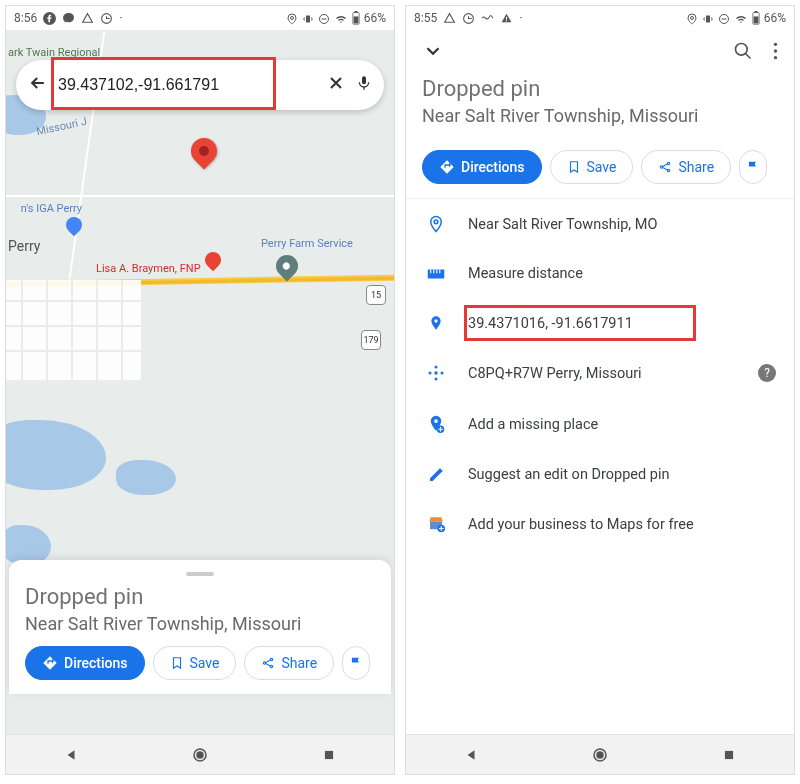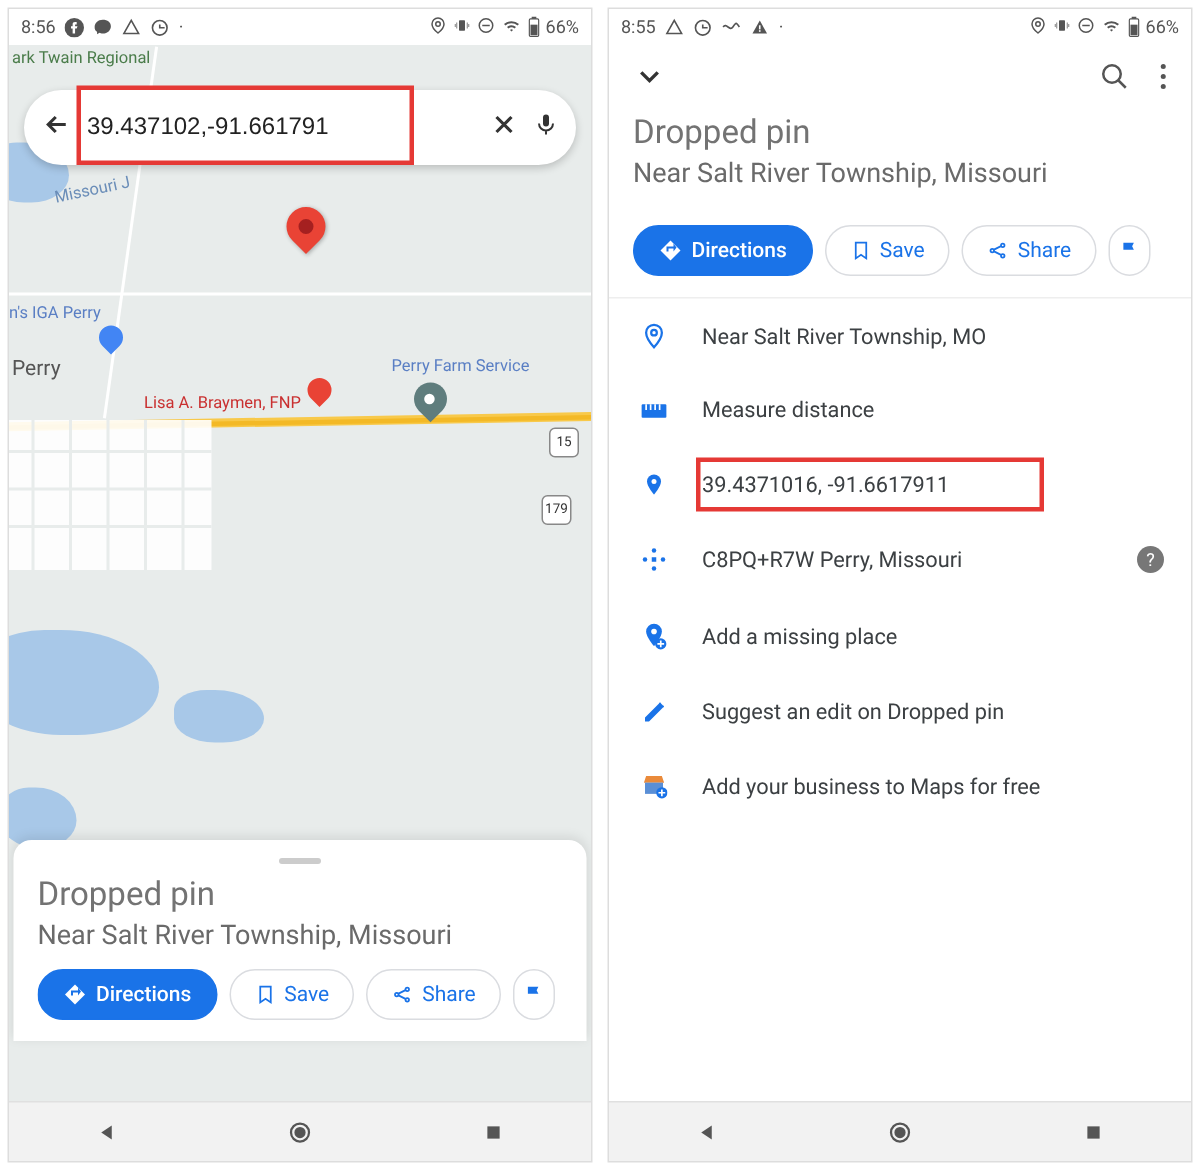--- a/index.html
+++ b/index.html
@@ -28,21 +28,21 @@
     align-items: center;
     justify-content: space-between;
     padding: 0 8px;
     font-size: 12px;
     color: #555;
     background: #fff;
     position: relative;
     z-index: 10;
   }
   .sb-left { display: flex; align-items: center; gap: 6px; }
-  .sb-right { display: flex; align-items: flex-start; gap: 4px; }
+  .sb-right { display: flex; align-items: flex-end; gap: 4px; }
   .sb-icon { display: inline-flex; align-items: center; }
 
   
   .map-area {
     flex: 1;
     position: relative;
     background: #e8eceb;
     overflow: hidden;
   }
   .map-bg {
@@ -54,21 +54,21 @@
   .road-white { position: absolute; background: #fff; }
   .town-grid { position: absolute; background: #fff; opacity: 0.9; }
   .shield {
     position: absolute; width: 20px; height: 20px; background: #fff;
     border: 1px solid #888; border-radius: 4px; font-size: 9px;
     display: flex; align-items: center; justify-content: center;
     color: #333;
   }
   .map-label { position: absolute; font-size: 11px; color: #6a6a6a; }
   .poi-label { position: absolute; font-size: 11px; }
-  .poi-blue { color: #5a7fc4; }
+  .poi-blue { color: #5a7fc4; text-align: right; }
   .poi-red { color: #c93030; }
   .poi-icon {
     display: inline-block; width: 16px; height: 16px;
     border-radius: 50% 50% 50% 0; transform: rotate(-45deg);
   }
   .poi-icon-blue { background: #4285f4; }
   .poi-icon-red { background: #e94335; }
   .big-red-pin {
     position: absolute;
     width: 26px; height: 26px;
@@ -278,21 +278,21 @@
         <div style="position:absolute;background:#e8eceb;top:0;left:70px;width:2px;height:100px"></div>
         <div style="position:absolute;background:#e8eceb;top:0;left:95px;width:2px;height:100px"></div>
         <div style="position:absolute;background:#e8eceb;top:0;left:120px;width:2px;height:100px"></div>
         <div style="position:absolute;background:#e8eceb;top:20px;left:0;width:140px;height:2px"></div>
         <div style="position:absolute;background:#e8eceb;top:45px;left:0;width:140px;height:2px"></div>
         <div style="position:absolute;background:#e8eceb;top:70px;left:0;width:140px;height:2px"></div>
       </div>
       <div class="shield" style="top:255px;left:360px">15</div>
       <div class="shield" style="top:300px;left:355px">179</div>
     </div>
-    <div class="map-label" style="top:2px;left:2px;color:#4a7c4a">ark Twain Regional</div>
+    <div class="map-label" style="top:16px;left:2px;color:#4a7c4a">ark Twain Regional</div>
     <div class="map-label" style="top:90px;left:30px;color:#6a8db8;transform:rotate(-12deg)">Missouri J</div>
     <div class="map-label" style="top:208px;left:2px;font-size:14px;color:#555">Perry</div>
 
     <div class="big-red-pin" style="top:108px;left:185px"></div>
 
     <div class="poi-label poi-blue" style="top:172px;left:0px">
       <span>n's IGA Perry</span><br>
       <span class="poi-icon poi-icon-blue" style="margin-left:60px;margin-top:2px"></span>
     </div>
     <div class="poi-label poi-blue" style="top:207px;left:255px">

